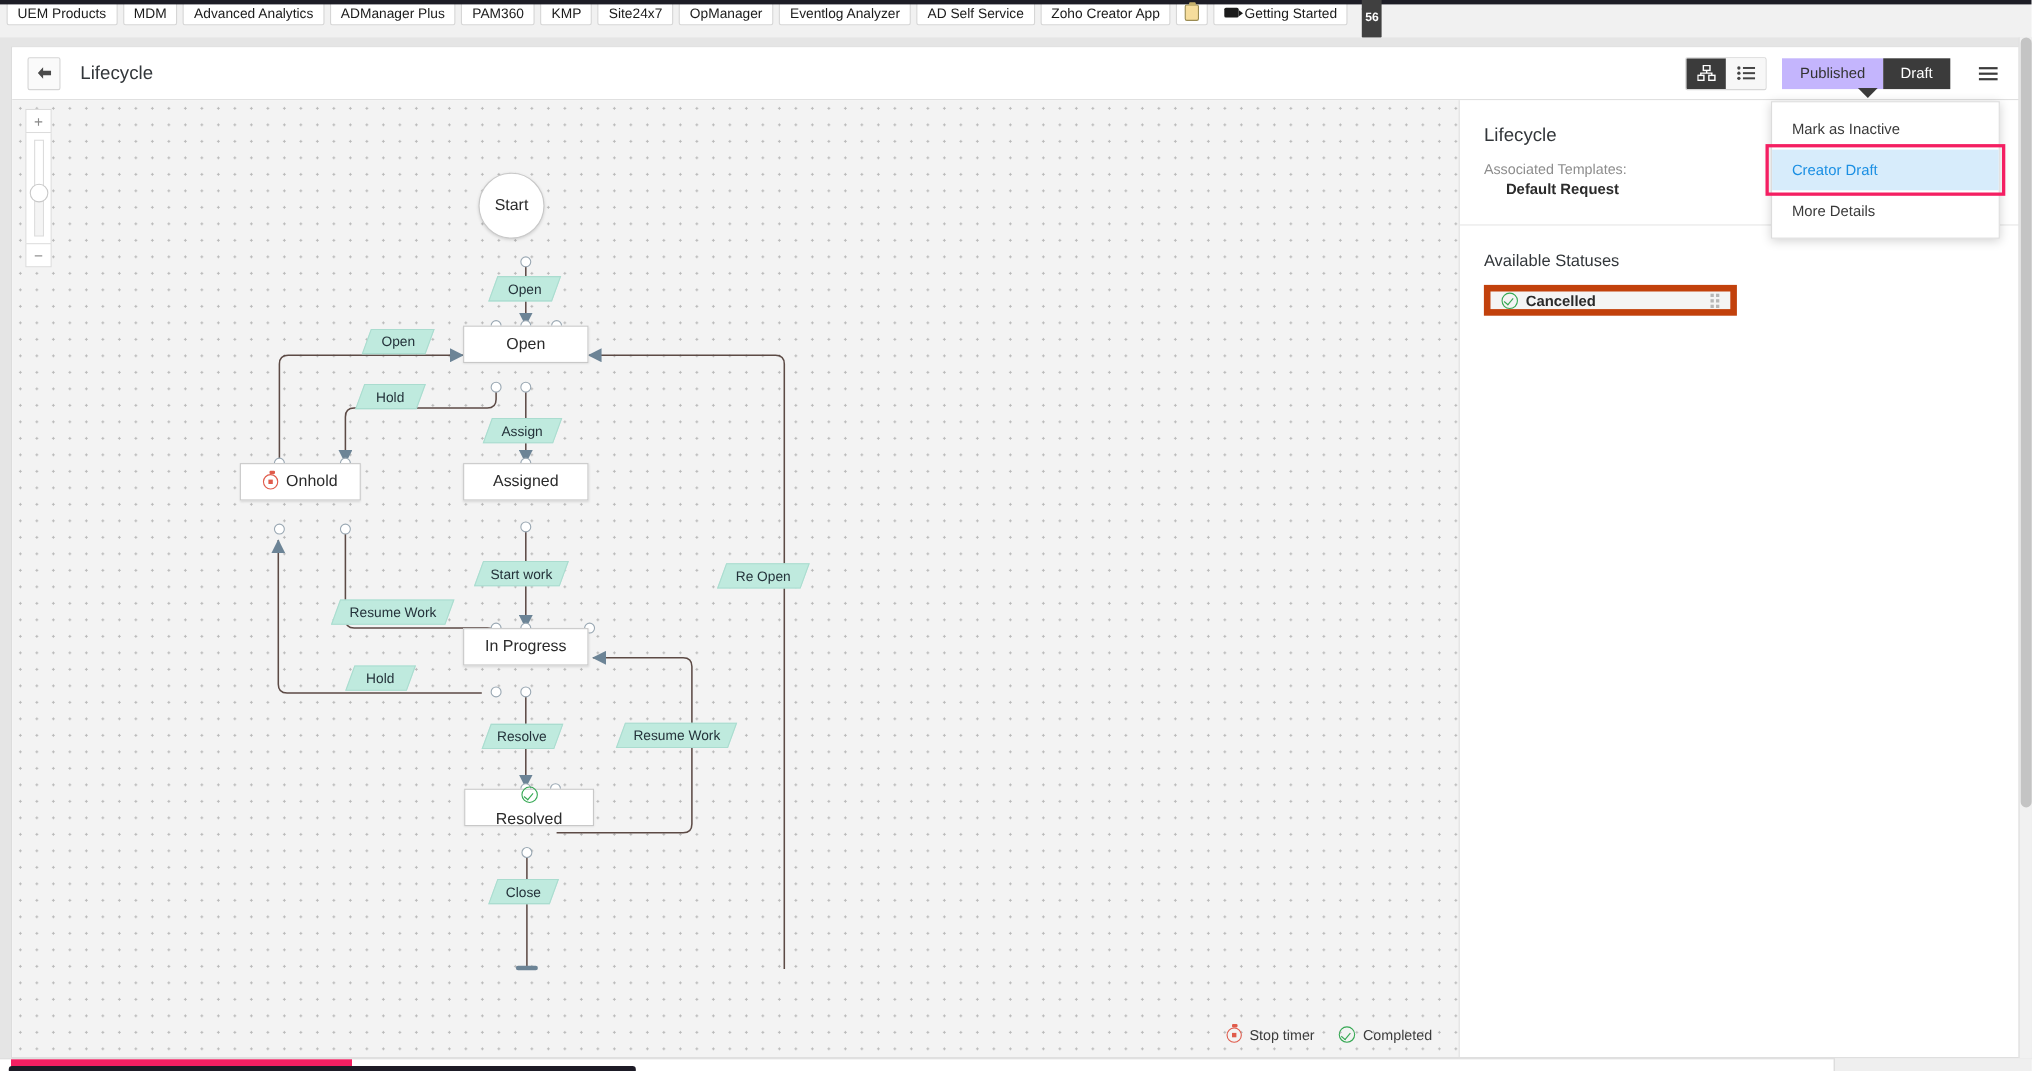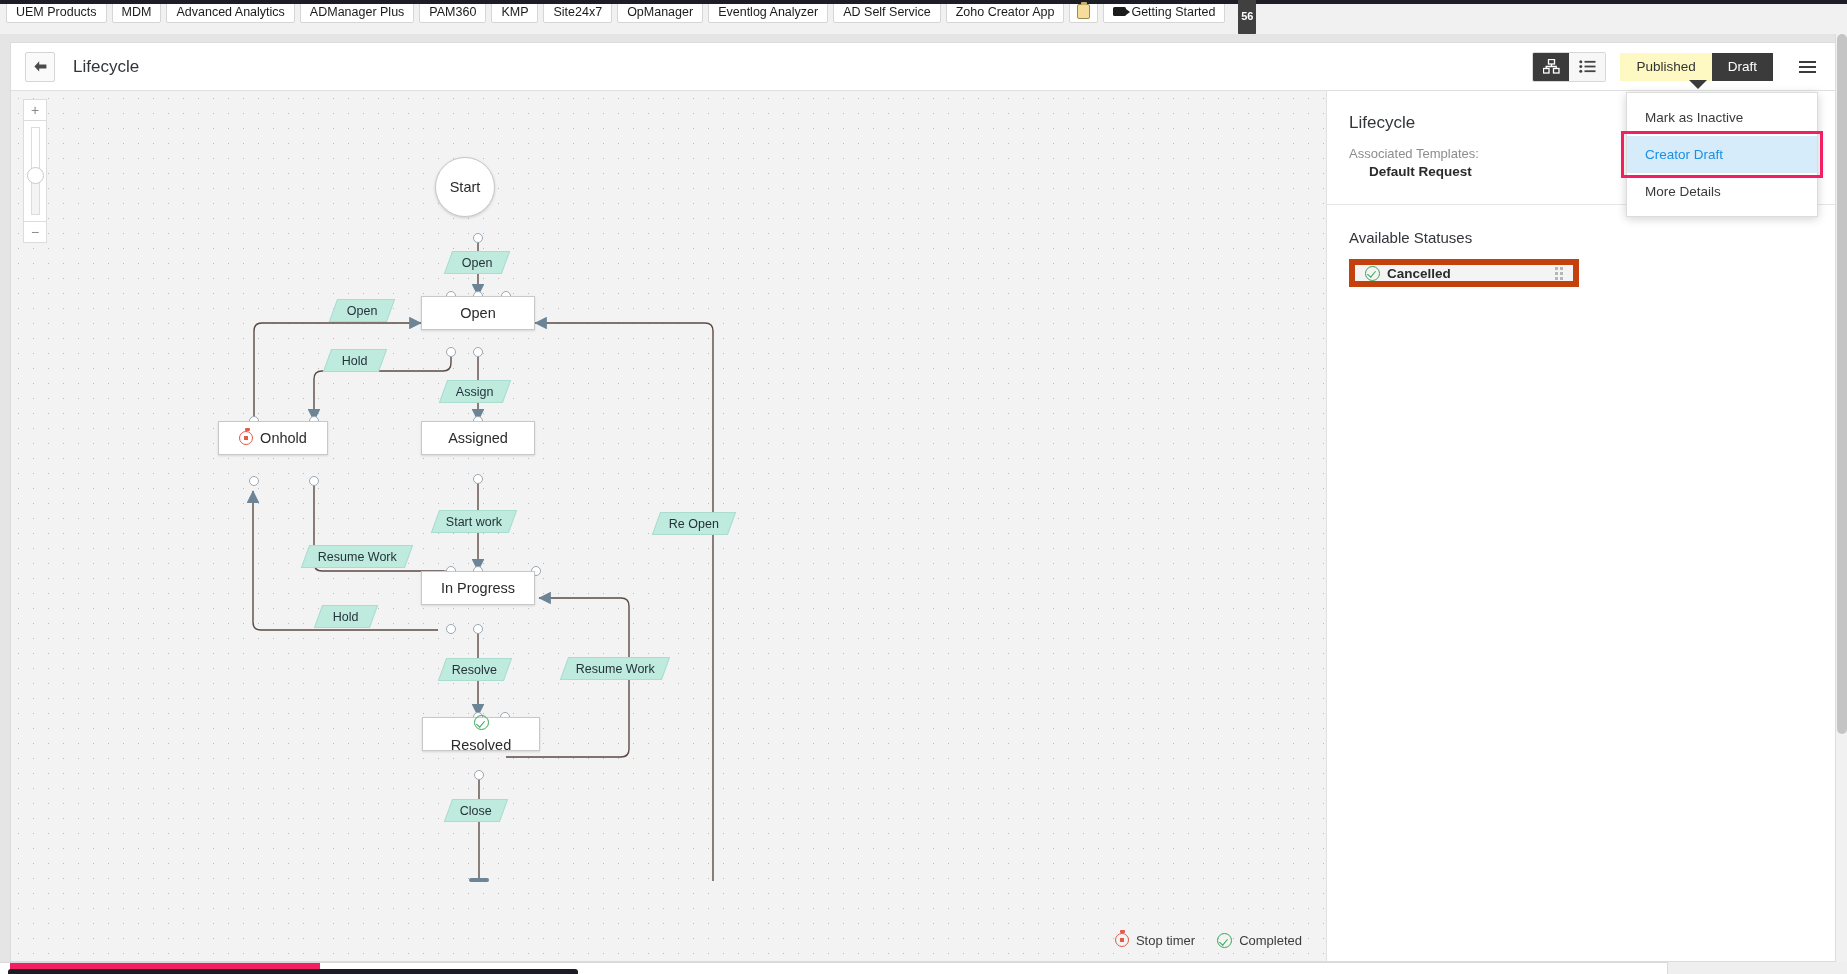--- a/index.html
+++ b/index.html
@@ -146,21 +146,21 @@
     background: #f7f7f7; cursor: pointer;
   }
   .vt-btn.active { background: #3b3b3b; }
   .vt-btn.active svg { fill: #fff; stroke: #fff; }
   .seg { display: flex; position: relative; }
   .seg-btn {
     height: 28px;
     padding: 0 16px;
     display: flex; align-items: center;
     font-size: 13.5px;
-    background: #fef9c3;
+    background: #c4b5fd;
     color: #333;
     cursor: pointer;
     border: 0;
   }
   .seg-btn.active { background: #3b3b3b; color: #fff; }
   .seg-btn.active::after {
     content: "";
     position: absolute;
     bottom: -8px; left: 50%;
     margin-left: -8px;
@@ -171,21 +171,21 @@
   #hamburger { cursor: pointer; padding: 4px 6px; margin-left: 6px; }
   #hamburger span {
     display: block; width: 17px; height: 2px;
     background: #3b3b3b; margin: 3px 0;
   }
 
   
   #dropdown {
     position: absolute;
     top: 49px; right: 18px;
-    width: 192px;
+    width: 208px;
     background: #fff;
     border: 1px solid #dcdcdc;
     box-shadow: 0 2px 9px rgba(0,0,0,.18);
     z-index: 60;
     padding: 6px 0;
   }
   .menu-item {
     padding: 11px 18px;
     font-size: 13.5px;
     color: #3a3a3a;
@@ -313,21 +313,21 @@
     transform: rotate(40deg);
   }
 
   #legend {
     position: absolute;
     bottom: 14px; right: 24px;
     display: flex; gap: 22px;
     font-size: 13px; color: #3c3c3c;
     align-items: center;
   }
-  #legend .li { display: flex; align-items: flex-start; gap: 7px; }
+  #legend .li { display: flex; align-items: flex-end; gap: 7px; }
 
   
   #right-panel {
     flex: 1;
     background: #fff;
     padding: 22px 22px 0 22px;
   }
   #rp-title { font-size: 17px; color: #32363a; margin-bottom: 13px; }
   #rp-sub { font-size: 13px; color: #8d8d8d; margin-bottom: 3px; }
   #rp-tpl { font-size: 13.5px; color: #2b2b2b; font-weight: bold; padding-left: 20px; }

